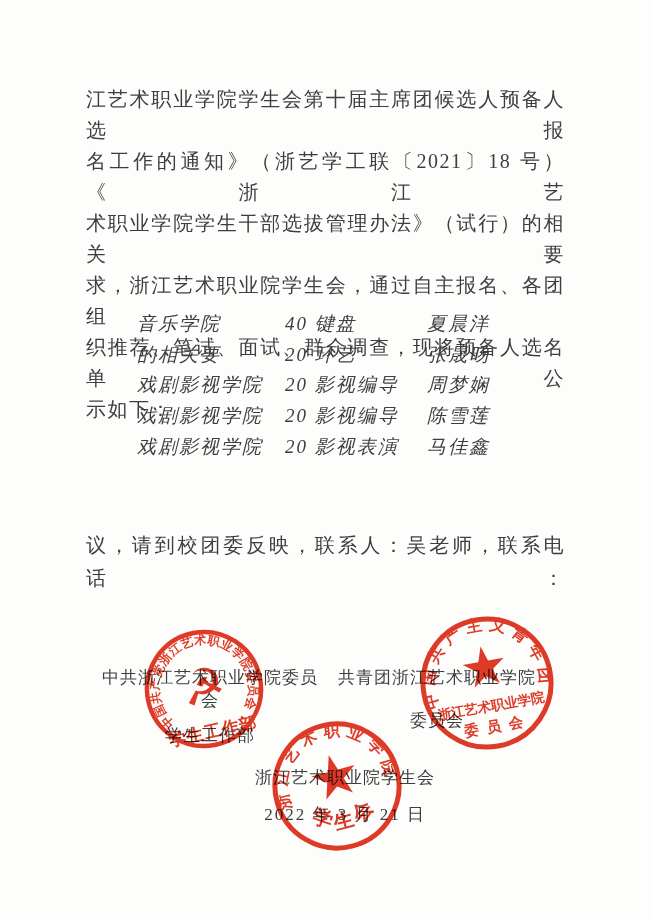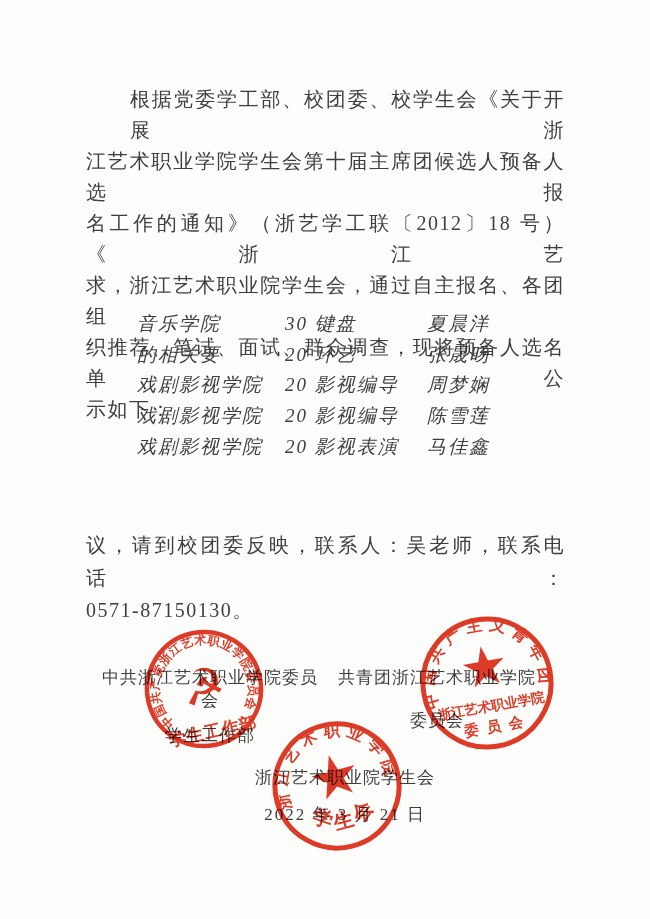--- a/index.html
+++ b/index.html
@@ -67,31 +67,31 @@
     font-family:"Liberation Sans","DejaVu Sans",sans-serif;
     font-weight:bold;
   }
 </style>
 </head>
 <body>
 
 <div class="page">
 
   <div class="para">
-    <div class="pline indent">根据党委学工部、校团委、校学生会《关于开展浙</div>
     <div class="pline">江艺术职业学院学生会第十届主席团候选人预备人选报</div>
-    <div class="pline">名工作的通知》（浙艺学工联〔2012〕18 号）《浙江艺</div>
+    <div class="pline">名工作的通知》（浙艺学工联〔2021〕18 号）《浙江艺</div>
+    <div class="pline">术职业学院学生干部选拔管理办法》（试行）的相关要</div>
     <div class="pline">求，浙江艺术职业院学生会，通过自主报名、各团组</div>
     <div class="pline">织推荐、笔试、面试、群众调查，现将预备人选名单公</div>
     <div class="pline last">示如下：</div>
   </div>
 
   <div class="ctable">
     <span>音乐学院</span>
-    <span>30 键盘</span>
+    <span>40 键盘</span>
     <span>夏晨洋</span>
 
     <span>的相关要</span>
     <span>20 环艺</span>
     <span>张晟旸</span>
 
     <span>戏剧影视学院</span>
     <span>20 影视编导</span>
     <span>周梦娴</span>
 
@@ -99,21 +99,20 @@
     <span>20 影视编导</span>
     <span>陈雪莲</span>
 
     <span>戏剧影视学院</span>
     <span>20 影视表演</span>
     <span>马佳鑫</span>
   </div>
 
   <div class="para2">
     <div class="pline">议，请到校团委反映，联系人：吴老师，联系电话：</div>
-    <div class="pline last">0571-87150130。</div>
   </div>
 
   <div class="sig sig-left">
     <div class="l1">中共浙江艺术职业学院委员会</div>
     <div class="l2">学生工作部</div>
   </div>
 
   <div class="sig sig-right">
     <div class="l1">共青团浙江艺术职业学院</div>
     <div class="l2">委员会</div>

